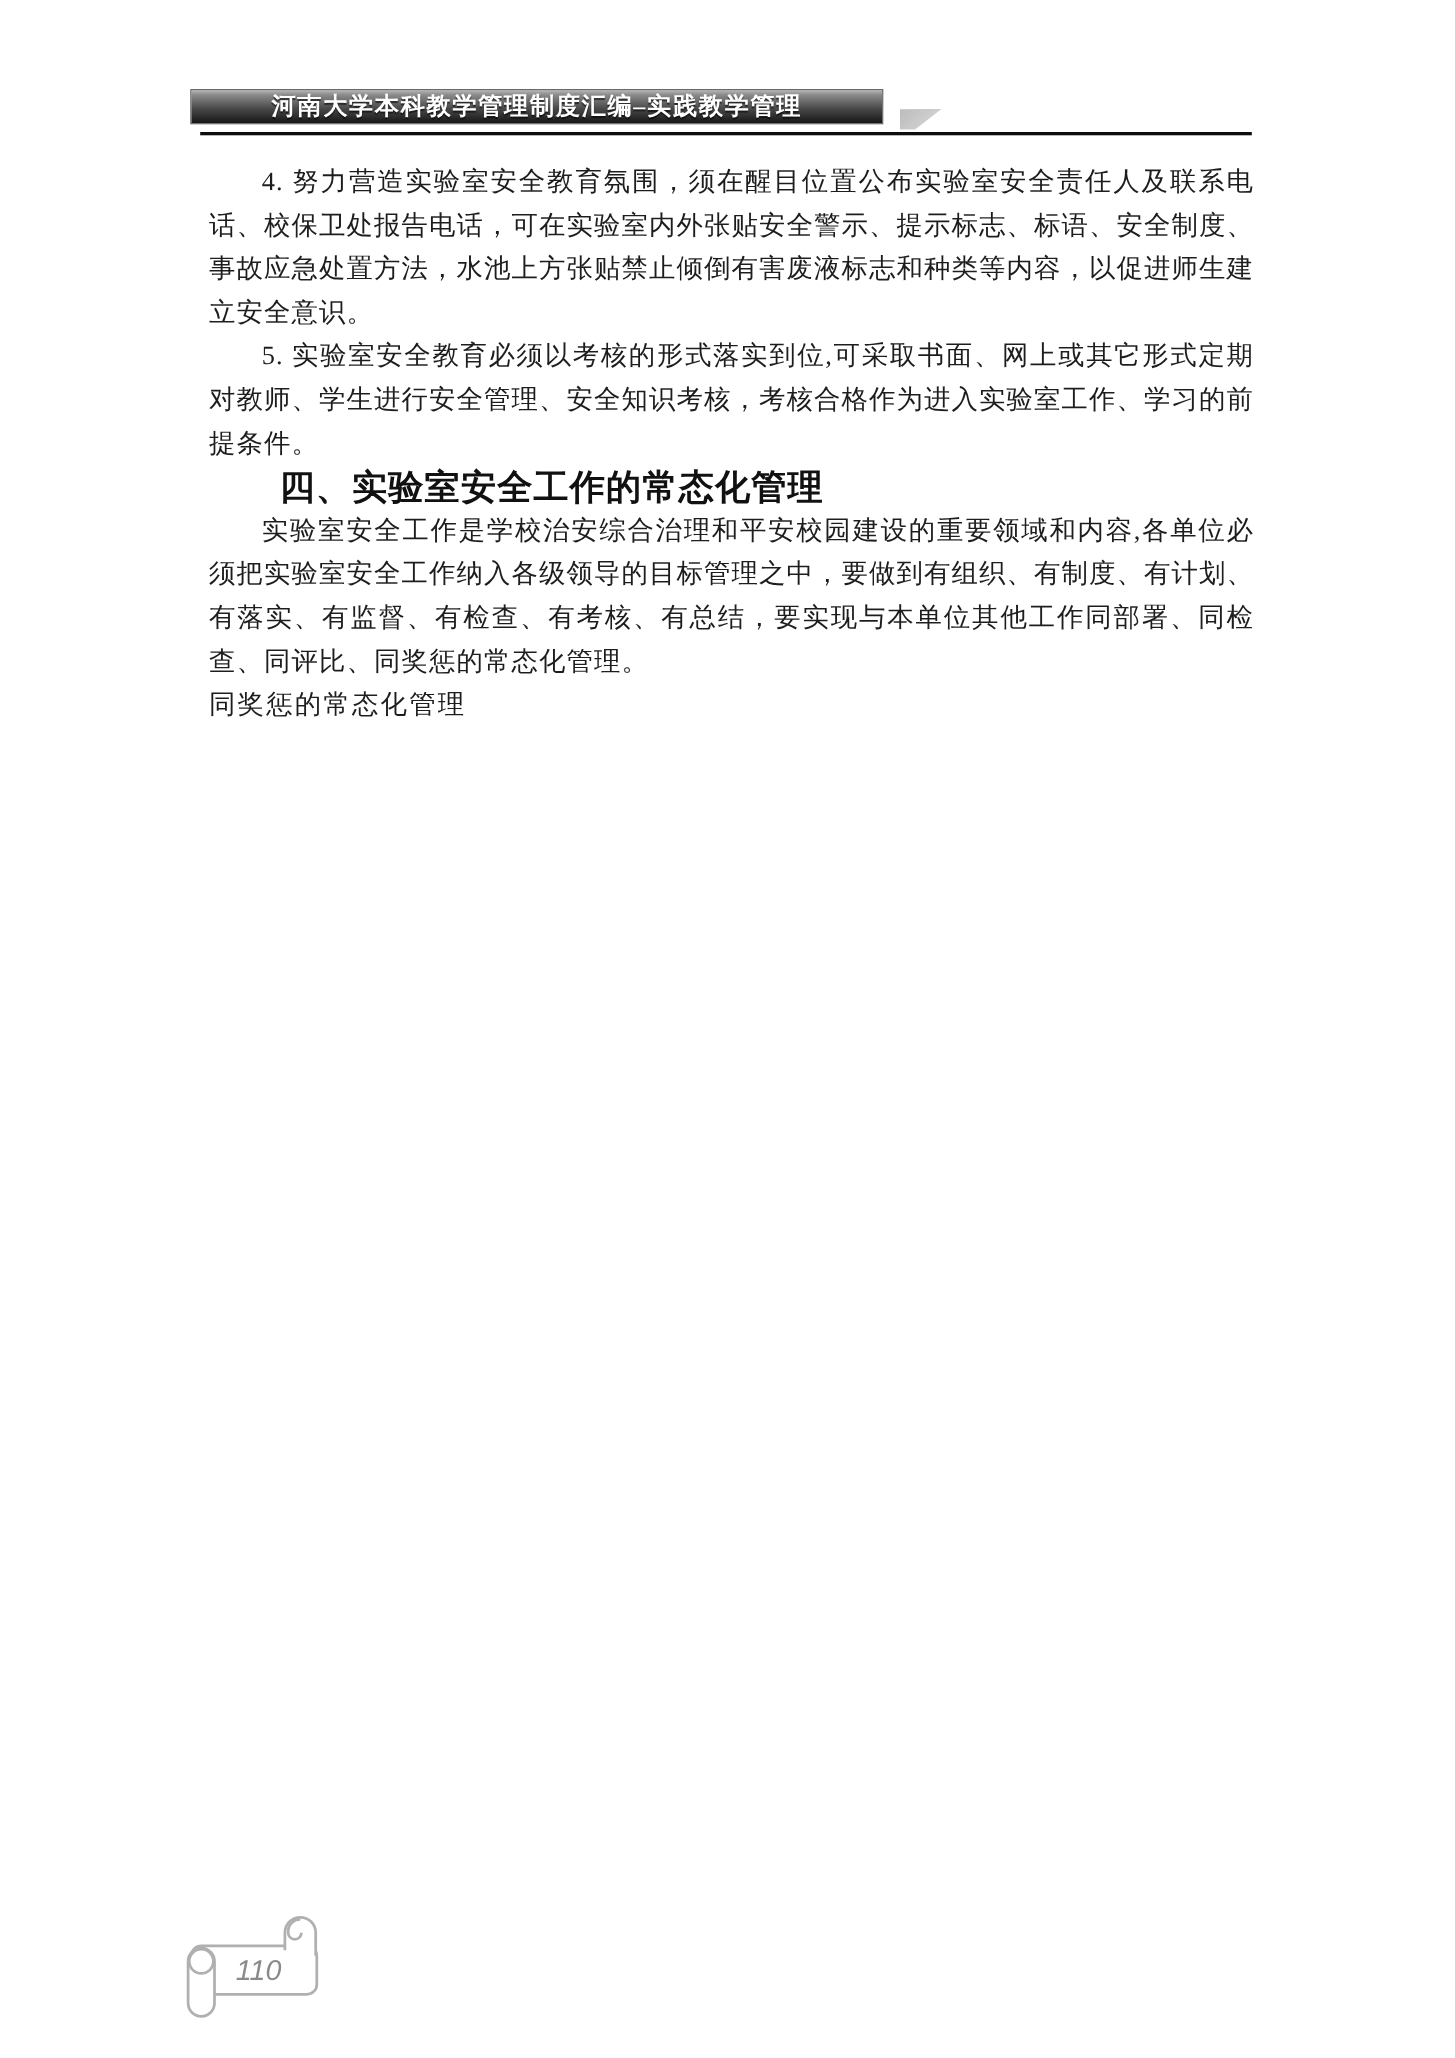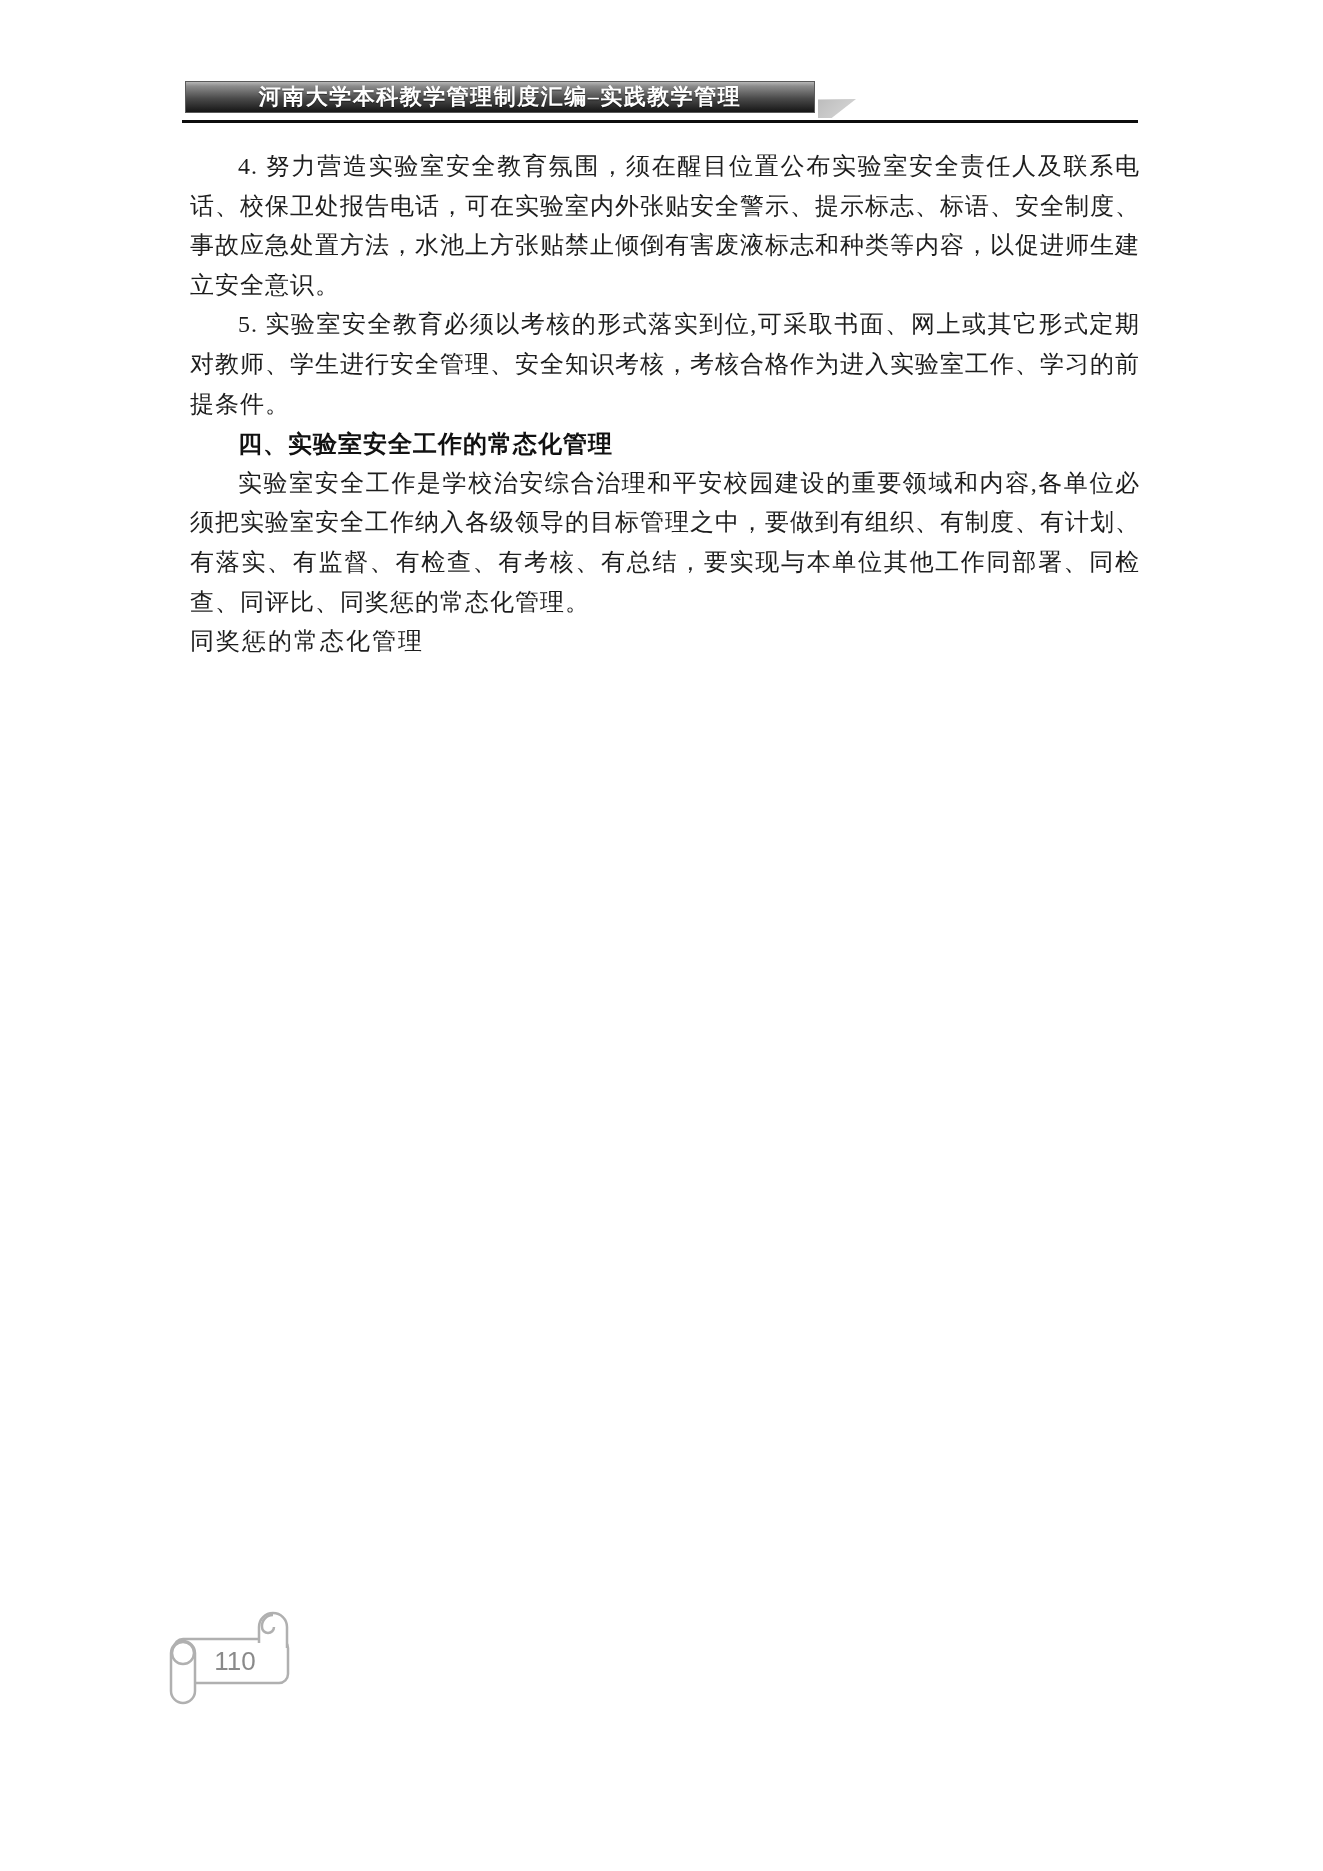--- a/index.html
+++ b/index.html
@@ -8,21 +8,21 @@
     width: 1323px;
     height: 1871px;
     background: #ffffff;
     overflow: hidden;
     font-family: "Liberation Serif", "DejaVu Serif", serif;
   }
 
   
   .banner {
     position: absolute;
-    left: 185px; top: 81px;
+    left: 173px; top: 81px;
     width: 630px; height: 32px;
     background: linear-gradient(180deg, #b7b7b7 0%, #8b8b8b 14%, #4a4a4a 55%, #161616 100%);
     border: 1px solid #5a5a5a;
     box-sizing: border-box;
     display: flex; align-items: flex-end; justify-content: center;
   }
   .banner .banner-text {
     color: #ffffff;
     font-size: 22px;
     font-weight: 700;
@@ -58,36 +58,36 @@
   .content p {
     margin: 0;
     text-indent: 2em;
     text-align: justify;
   }
   .section-heading {
     margin: 0;
     text-indent: 2em;
     font-family: "Liberation Sans", "DejaVu Sans", sans-serif;
     font-weight: 700;
-    font-size: 24px;
+    font-size: 32px;
     line-height: 39.6px;
     color: #111111;
   }
   .issue-date {
     margin: 79px 0 0 0;
     text-align: right;
     text-indent: 0 !important;
     letter-spacing: 2px;
   }
 
   
   .page-scroll {
     position: absolute;
-    left: 155px; top: 1606px;
-    width: 160px; height: 115px;
+    left: 155px; top: 1736px;
+    width: 160px; height: 115px; font-style: italic;
   }
   .page-scroll svg { display: block; width: 100%; height: 100%; }
   .page-scroll .num {
     font-family: "Liberation Sans", "DejaVu Sans", sans-serif;
     font-size: 26px;
     fill: #8a8a8a;
   }
 </style>
 </head>
 <body>

